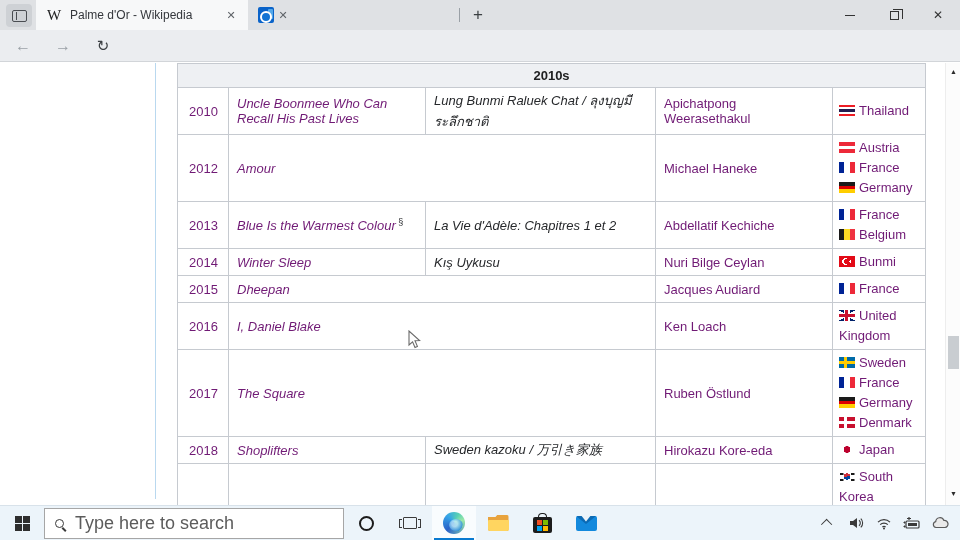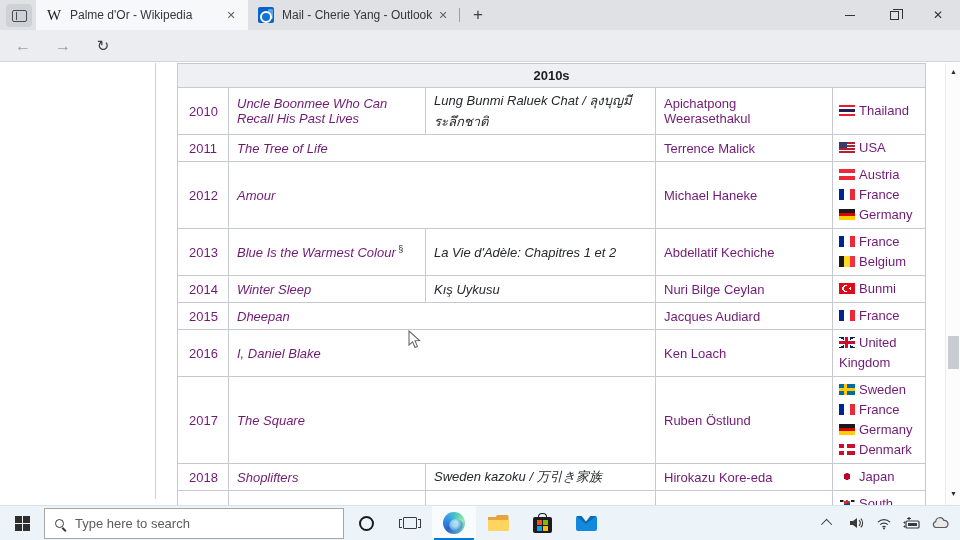--- a/index.html
+++ b/index.html
@@ -93,21 +93,21 @@
   .cursor { position:absolute; left:408px; top:267px; }
 
   
   .taskbar { position:absolute; left:0; top:505px; width:960px; height:35px; background:#ecf4fa; border-top:1px solid #d8e2ea; display:flex; align-items:center; }
   .tb-btn { width:44px; height:35px; display:flex; align-items:center; justify-content:center; position:relative; flex:none; }
   .win-logo { width:15px; height:15px; display:grid; grid-template-columns:7px 7px; grid-template-rows:7px 7px; gap:1px; }
   .win-logo span { background:#2e2e2e; }
   .search-box { width:300px; height:31px; background:#fff; border:1px solid #a6a6a6; display:flex; align-items:center; padding:0 10px; flex:none; }
   .magnifier { width:9px; height:9px; border:1.6px solid #3a3a3a; border-radius:50%; position:relative; margin-right:11px; flex:none; }
   .magnifier::after { content:""; position:absolute; left:7px; top:7px; width:5px; height:1.6px; background:#3a3a3a; transform:rotate(45deg); transform-origin:0 0; }
-  .search-text { font-size:13px; color:#5c5c5c; }
+  .search-text { font-size:18px; color:#5c5c5c; }
   .cortana-ring { width:15px; height:15px; border:2px solid #1b1b1b; border-radius:50%; }
   .taskview-glyph { width:14px; height:12px; border:1.4px solid #3a3a3a; border-radius:1px; position:relative; }
   .taskview-glyph::before { content:""; position:absolute; left:-5px; top:1px; width:2px; height:7px; border:1px solid #3a3a3a; border-right:none; }
   .taskview-glyph::after { content:""; position:absolute; right:-5px; top:1px; width:2px; height:7px; border:1px solid #3a3a3a; border-left:none; }
   .edge-btn { background:#f9fcfe; }
   .edge-btn::after { content:""; position:absolute; left:2px; bottom:0; width:40px; height:3px; background:#0a7ad0; }
   .edge-logo { width:22px; height:22px; border-radius:50%; background:conic-gradient(from 220deg at 50% 45%, #2a62c8, #35a3e8 90deg, #58d0b4 170deg, #9be8a8 220deg, #2a62c8 360deg); position:relative; overflow:hidden; }
   .edge-logo::after { content:""; position:absolute; left:6px; top:7px; width:14px; height:12px; border-radius:50% 50% 0 50%; background:radial-gradient(circle at 40% 40%, #bfeafc 0 25%, #2b8fe0 70%, transparent 75%); opacity:.8; }
   .folder-icon { width:21px; height:16px; position:relative; }
   .folder-icon::before { content:""; position:absolute; left:0; top:0; width:21px; height:16px; background:#e8a33d; border-radius:2px; clip-path:polygon(0 12%, 38% 12%, 46% 0, 100% 0, 100% 100%, 0 100%); }
@@ -132,21 +132,20 @@
     <div class="setaside-btn">
       <span class="setaside-glyph"></span>
     </div>
     <div class="tab active" style="left:36px;">
       <span class="favicon-wiki">W</span>
       <span class="tab-title">Palme d'Or - Wikipedia</span>
       <span class="tab-close">✕</span>
     </div>
     <div class="tab" style="left:248px;">
       <span class="favicon-outlook"></span>
-      <span class="tab-title">Mail - Cherie Yang - Outlook</span>
       <span class="tab-close">✕</span>
     </div>
     <div class="tab-divider"></div>
     <div class="newtab-btn">+</div>
     <div class="win-controls">
       <div class="win-btn">
           <span class="min-glyph"></span>
         </div>
       <div class="win-btn">
           <span class="restore-glyph"></span>
@@ -193,28 +192,20 @@
           <tr>
             <td class="year-cell"><a>2010</a></td>
             <td><a class="film-link">Uncle Boonmee Who Can Recall His Past Lives</a></td>
             <td><span class="orig-title">Lung Bunmi Raluek Chat / ลุงบุญมีระลึกชาติ</span></td>
             <td><a>Apichatpong Weerasethakul</a></td>
             <td class="country-cell">
               <div class="country-line"><span class="flag flag-th"></span><a>Thailand</a></div>
             </td>
           </tr>
           <tr>
-            <td class="year-cell"><a>2011</a></td>
-            <td colspan="2"><a class="film-link">The Tree of Life</a></td>
-            <td><a>Terrence Malick</a></td>
-            <td class="country-cell">
-              <div class="country-line"><span class="flag flag-us"></span><a>USA</a></div>
-            </td>
-          </tr>
-          <tr>
             <td class="year-cell"><a>2012</a></td>
             <td colspan="2"><a class="film-link">Amour</a></td>
             <td><a>Michael Haneke</a></td>
             <td class="country-cell">
               <div class="country-line"><span class="flag flag-at"></span><a>Austria</a></div>
               <div class="country-line"><span class="flag flag-fr"></span><a>France</a></div>
               <div class="country-line"><span class="flag flag-de"></span><a>Germany</a></div>
             </td>
           </tr>
           <tr>

